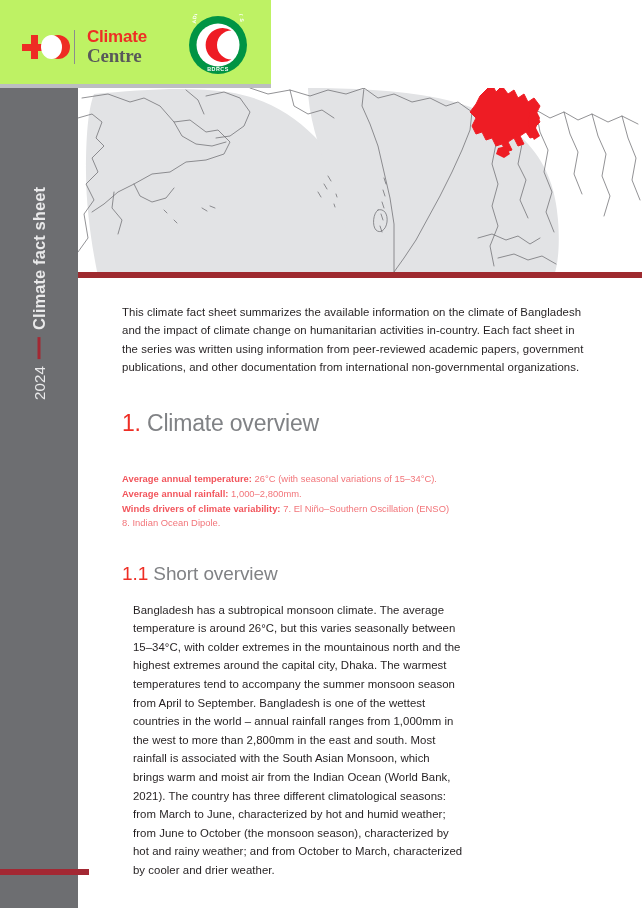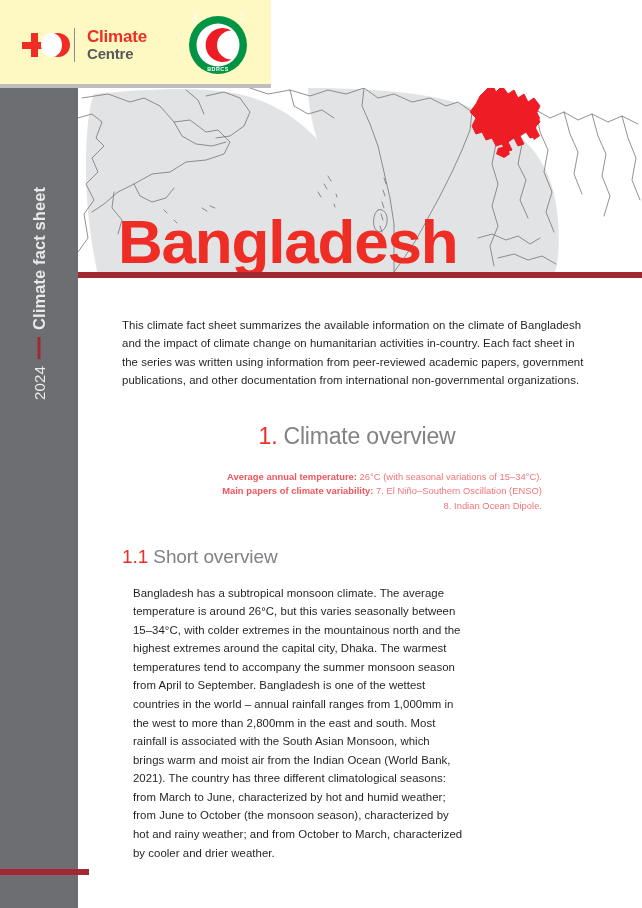--- a/index.html
+++ b/index.html
@@ -37,42 +37,42 @@
   .vt-year{
     color:#e9e9ea;font-size:15px;font-weight:normal;letter-spacing:.2px;
   }
   .sidebar-rule{
     position:absolute;left:0;top:869px;width:89px;height:6px;background:#a32833;
   }
 
   
   .logo-panel{
     position:absolute;left:0;top:0;width:271px;height:88px;
-    background:#fef9c3;z-index:6;
+    background:#bef264;z-index:6;
   }
   .cc-logo{
     position:absolute;left:22px;top:28px;display:flex;align-items:center;
   }
   .cc-emblem{position:relative;width:50px;height:32px;}
   .cc-cross{position:absolute;left:0;top:4px;width:24px;height:24px;}
   .cc-cross:before,.cc-cross:after{content:"";position:absolute;background:#ee2d24;}
   .cc-cross:before{left:8.5px;top:0;width:7px;height:24px;}
   .cc-cross:after{left:0;top:8.5px;width:24px;height:7px;}
   .cc-crescent{
     position:absolute;left:24px;top:4px;width:24px;height:24px;
     border-radius:50%;background:#ee2d24;
   }
   .cc-crescent:after{
     content:"";position:absolute;left:-5px;top:0px;width:21px;height:24px;
     border-radius:50%;background:#ffffff;
   }
   .cc-divider{width:1px;height:34px;background:#8b8d8f;margin:0 12px 0 2px;}
   .cc-words{line-height:1.08;}
   .cc-word1{color:#ee2d24;font-size:17px;font-weight:bold;letter-spacing:-.2px;}
-  .cc-word2{color:#58595b;font-size:15px;font-weight:bold;letter-spacing:-.2px;}
+  .cc-word2{color:#58595b;font-size:19px;font-weight:bold;letter-spacing:-.2px;font-family:Liberation Serif, serif;}
 
   .bdrcs-logo{position:absolute;left:176px;top:14px;width:84px;height:62px;}
 
   
   .map-band{
     position:absolute;left:78px;top:88px;width:564px;height:189px;
     background:#ffffff;overflow:hidden;z-index:1;
   }
   .map-band svg{display:block;width:100%;height:100%;}
 
@@ -82,40 +82,40 @@
     color:#ee2d24;font-size:62px;font-weight:bold;
     letter-spacing:-1.2px;line-height:1;
     font-family:"Liberation Sans","DejaVu Sans",sans-serif;
   }
   .hero-rule{
     position:absolute;left:78px;top:272px;width:564px;height:6px;
     background:#9e2a2f;z-index:5;
   }
 
   
-  .content{position:absolute;left:122px;top:316px;width:470px;z-index:3;}
+  .content{position:absolute;left:122px;top:303px;width:470px;z-index:3;}
 
   .intro{
     color:#231f20;font-size:11.4px;line-height:1.62;margin:0;
     width:462px;letter-spacing:.05px;
   }
 
   h2.sec{
     margin:34px 0 0 0;font-size:23px;font-weight:normal;
-    color:#808285;letter-spacing:-.2px;line-height:1.1;text-align:center;
+    color:#808285;letter-spacing:-.2px;line-height:1.1;
   }
   h2.sec .num{color:#ee2d24;}
 
   h3.sub{
     margin:34px 0 0 0;font-size:19px;font-weight:normal;
     color:#808285;letter-spacing:-.1px;line-height:1.1;
   }
   h3.sub .num{color:#ee2d24;}
 
-  .keyfacts{margin:20px 0 0 0;width:420px;text-align:right;}
+  .keyfacts{margin:35px 0 0 0;width:420px;}
   .kf-line{
     color:#f2757a;font-size:9.4px;line-height:1.62;letter-spacing:.02px;
   }
   .kf-line b{font-weight:bold;color:#f2555c;}
   .kf-line.tight{line-height:1.5;}
 
   .bodytext{
     margin:16px 0 0 11px;width:330px;
     color:#231f20;font-size:11.4px;line-height:1.63;letter-spacing:.04px;
   }
@@ -202,21 +202,20 @@
                  L418,58 L414,50 L408,52 L404,44 L398,46 L394,38 L398,30 L392,24
                  L398,16 L402,8 Z" fill="#ee1c24" stroke="#ee1c24" stroke-width="1"></path>
         <path d="M452,24 L458,22 L462,30 L458,40 L462,48 L456,52 L452,44 L450,34 Z" fill="#ee1c24"></path>
         <path d="M420,60 L428,58 L432,66 L426,70 L418,66 Z" fill="#ee1c24"></path>
       </g>
     </svg>
   </div>
 
   <div style="position:absolute;left:0;top:84px;width:271px;height:4px;background:#bcbec0;z-index:7;"></div>
 
-  <div class="hero-title">Bangladesh</div>
   <div class="hero-rule"></div>
 
   <div class="sidebar">
     <div class="sidebar-vtext">
       <div class="vtext-inner">
         <span class="vt-main">Climate fact sheet</span>
         <span class="vt-sep"></span>
         <span class="vt-year">2024</span>
       </div>
     </div>
@@ -257,22 +256,25 @@
 
     <h2 class="sec">
       <span class="num">1.</span>
       <span>Climate overview</span>
     </h2>
 
     <div class="keyfacts">
       <div class="kf-line">
         <b>Average annual temperature:</b><span> 26°C (with seasonal variations of 15–34°C).</span>
       </div>
+      <div class="kf-line">
+        <b>Average annual rainfall:</b><span> 1,000–2,800mm.</span>
+      </div>
       <div class="kf-line tight">
-        <b>Main papers of climate variability:</b><span> 7. El Niño–Southern Oscillation (ENSO)</span>
+        <b>Winds drivers of climate variability:</b><span> 7. El Niño–Southern Oscillation (ENSO)</span>
       </div>
       <div class="kf-line tight">8. Indian Ocean Dipole.</div>
     </div>
 
     <h3 class="sub">
       <span class="num">1.1</span>
       <span>Short overview</span>
     </h3>
 
     <p class="bodytext">Bangladesh has a subtropical monsoon climate. The average temperature is around 26°C, but this varies seasonally between 15–34°C, with colder extremes in the mountainous north and the highest extremes around the capital city, Dhaka. The warmest temperatures tend to accompany the summer monsoon season from April to September. Bangladesh is one of the wettest countries in the world – annual rainfall ranges from 1,000mm in the west to more than 2,800mm in the east and south. Most rainfall is associated with the South Asian Monsoon, which brings warm and moist air from the Indian Ocean (World Bank, 2021). The country has three different climatological seasons: from March to June, characterized by hot and humid weather; from June to October (the monsoon season), characterized by hot and rainy weather; and from October to March, characterized by cooler and drier weather.</p>

